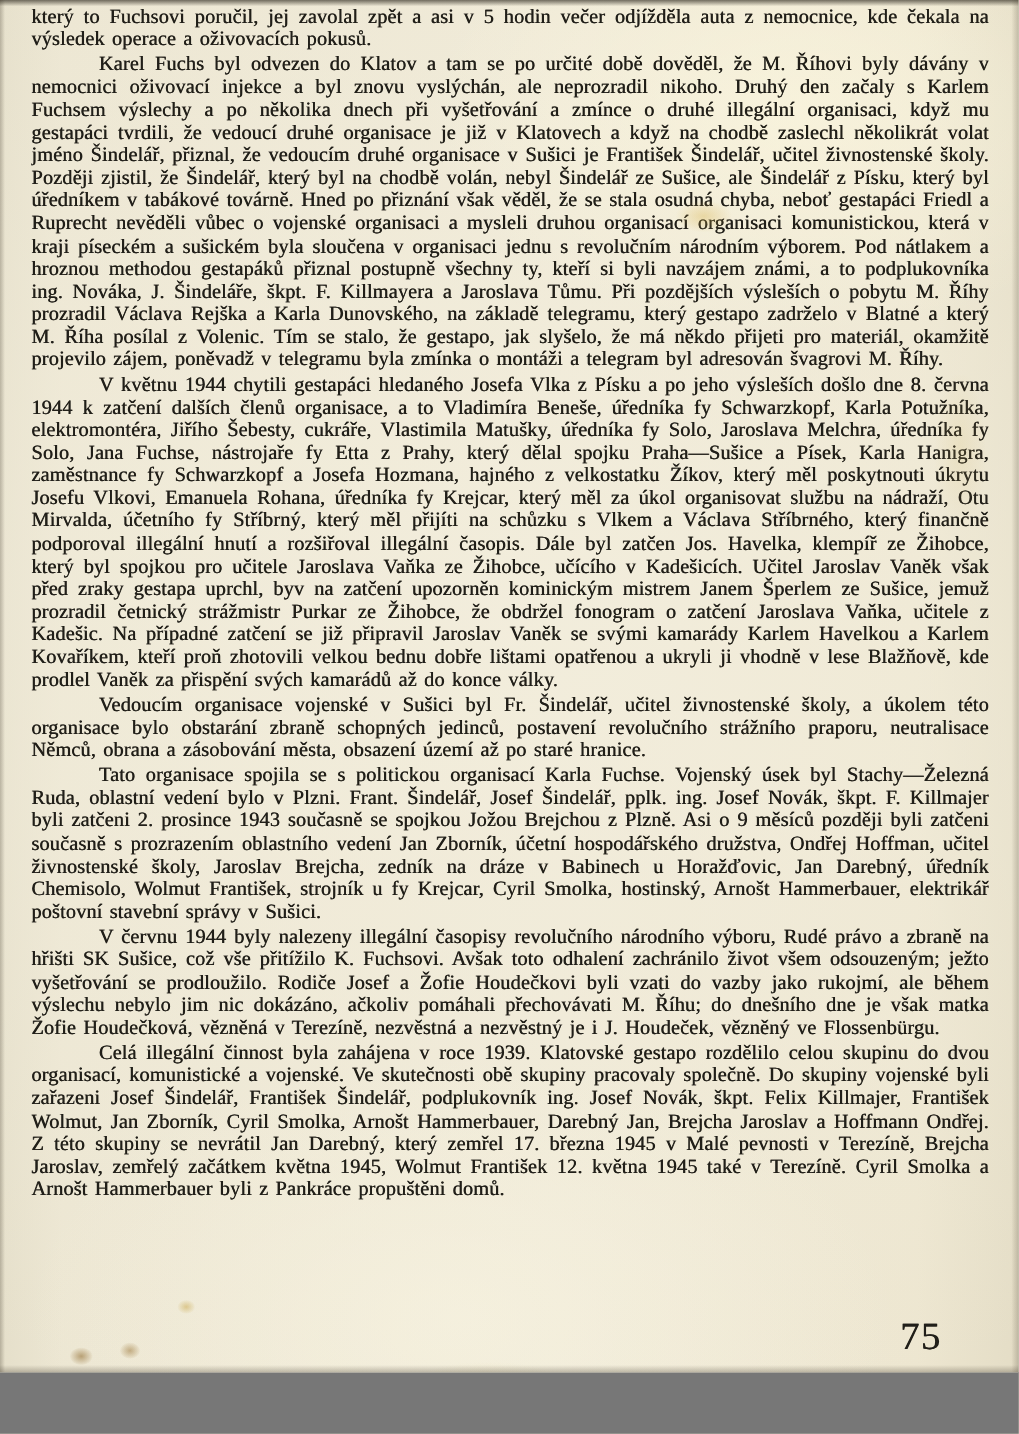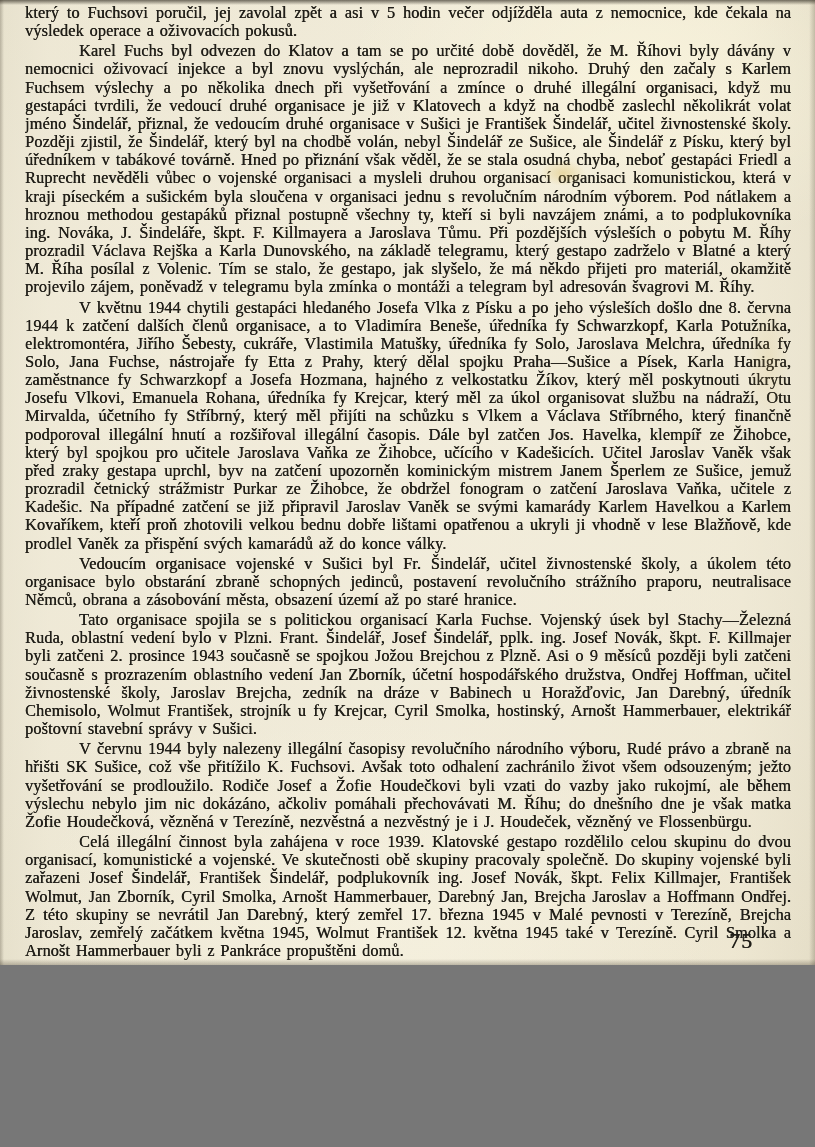--- a/index.html
+++ b/index.html
@@ -1,18 +1,18 @@
 <!DOCTYPE html>
 <html style="--ink: #211f19; --paper: #ece6d3;"><head>
 <meta charset="utf-8">
 <style>
   html,body{margin:0;padding:0;background:#777;}
   .page{
     position:relative;
-    width:815px;height:965px;
+    width:815px;height:1098px;
     margin:0 auto;
     overflow:hidden;
     background:
       radial-gradient(ellipse 420px 260px at 78% 8%, rgba(255,250,225,.55), rgba(255,250,225,0) 70%),
       radial-gradient(ellipse 500px 300px at 45% 96%, rgba(248,244,226,.6), rgba(248,244,226,0) 70%),
       radial-gradient(ellipse 900px 700px at 50% 45%, rgba(243,238,221,.8), rgba(243,238,221,0) 95%),
       linear-gradient(90deg,#e5dfca 0%,#ece6d2 6%,#efe9d6 55%,#ede6d0 90%,#e4ddc6 100%);
     background-color:#ece6d3;
     font-family:"Liberation Serif","DejaVu Serif",serif;
     color:var(--ink,#211f19);
@@ -52,21 +52,21 @@
     font-size:16.3px;
     line-height:18.15px;
     word-spacing:1.6px;
     letter-spacing:.1px;
     text-shadow:.35px 0 0 currentColor;
   }
   .para.indent{text-indent:54px;}
   .para + .para{margin-top:2px;}
   .page-number{
     position:absolute;right:62px;bottom:11px;
-    font-size:22px;letter-spacing:1px;
+    font-size:31px;letter-spacing:1px;
     text-shadow:.45px 0 0 currentColor;
   }
 </style>
 </head>
 <body>
 
 <div class="page">
 
   <div class="text-block">
     <p class="para">který to Fuchsovi poručil, jej zavolal zpět a asi v 5 hodin večer odjížděla auta z nemocnice, kde čekala na výsledek operace a oživovacích pokusů.</p>

